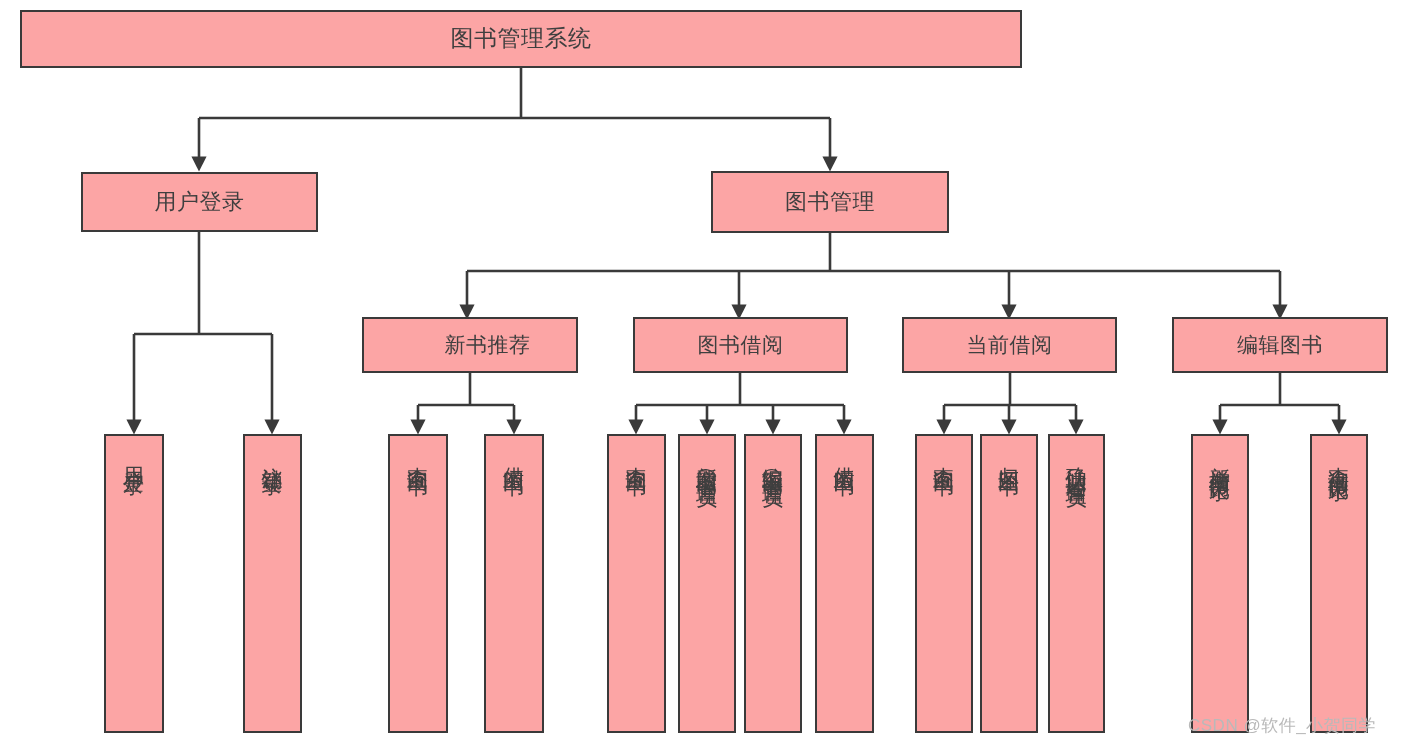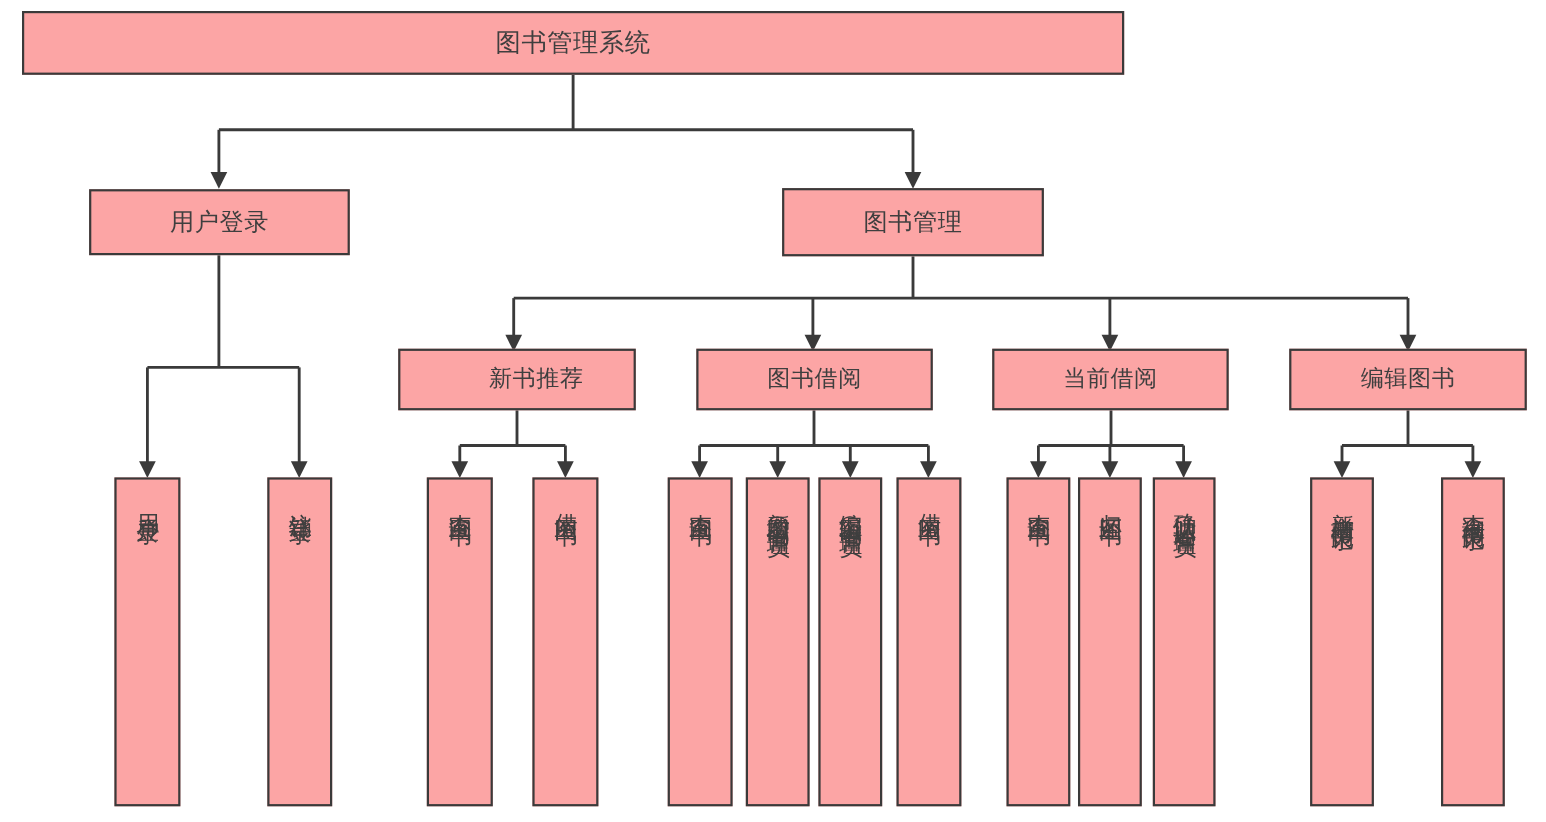--- a/index.html
+++ b/index.html
@@ -197,14 +197,15 @@
     <span class="label">确认归还（管理员）</span>
   </div>
 
   <div class="node leaf" style="left:1191px; top:434px; width:58px; height:299px;">
     <span class="label">新增借阅记录</span>
   </div>
   <div class="node leaf" style="left:1310px; top:434px; width:58px; height:299px;">
     <span class="label">查询借阅记录</span>
   </div>
 
+  <div class="watermark">CSDN @软件_小贺同学</div>
 
 </div>
 
 </body></html>

